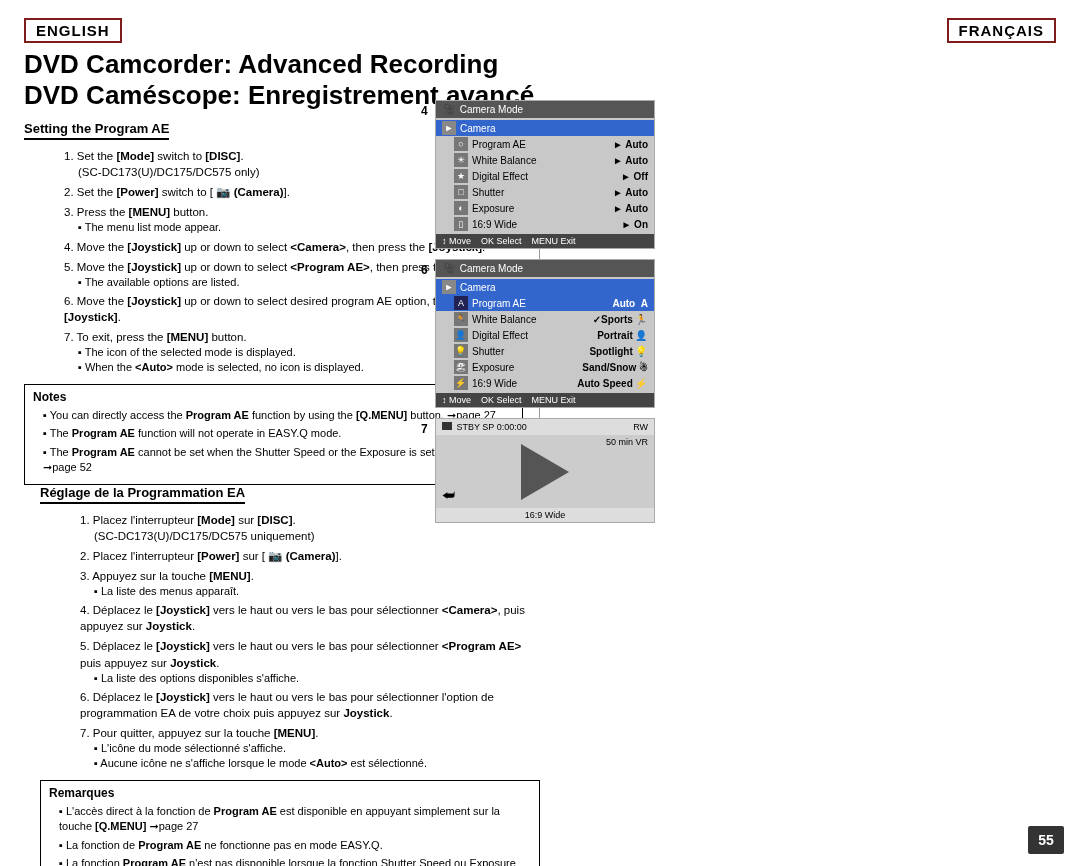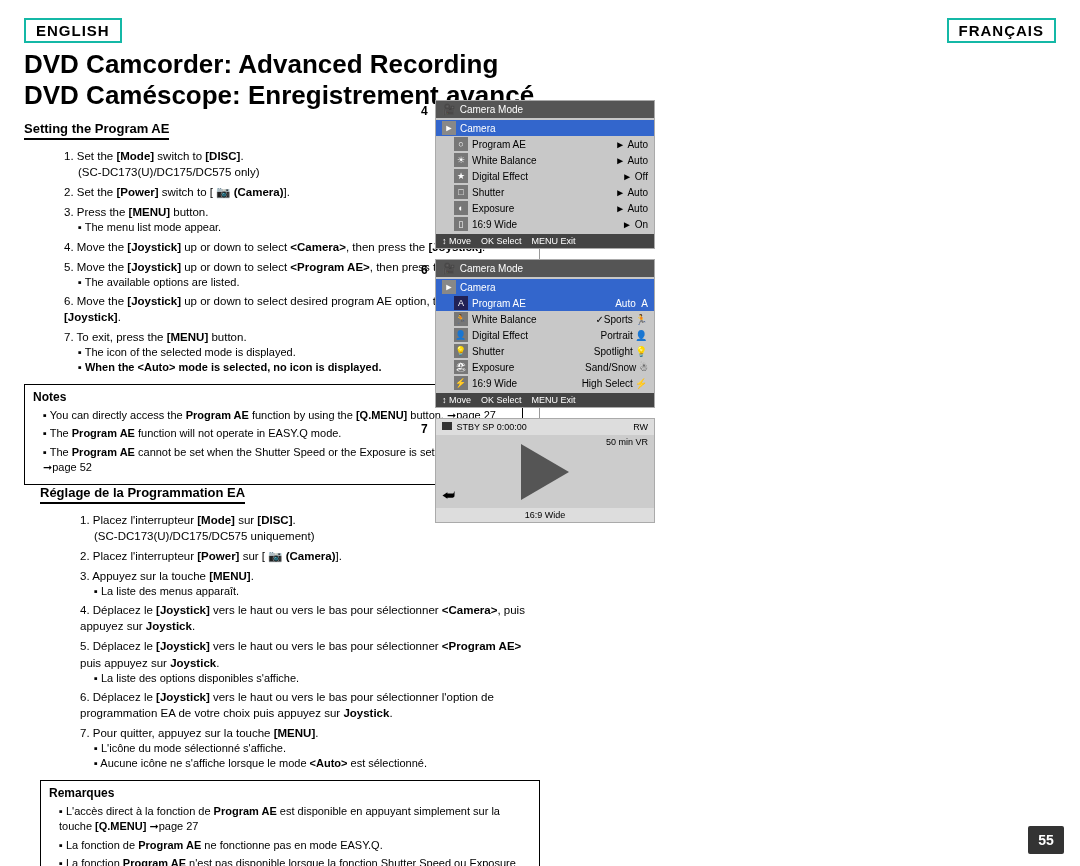--- a/index.html
+++ b/index.html
@@ -24,21 +24,21 @@
 
     
     .header-row {
       display: flex;
       justify-content: space-between;
       align-items: flex-start;
       margin-bottom: 6px;
     }
 
     .lang-badge {
-      border: 2px solid #14b8a6;
+      border: 2px solid #7f1d1d;
       padding: 2px 10px;
       font-size: 15px;
       font-weight: bold;
       letter-spacing: 1px;
       display: inline-block;
     }
 
     .title-row {
       display: flex;
       align-items: baseline;
@@ -194,20 +194,21 @@
 
     .osd-label {
       flex: 1;
       font-size: 10px;
     }
 
     .osd-value {
       font-size: 10px;
       display: flex;
       align-items: center;
+      font-weight: bold;
     }
 
     .osd-bottom-bar {
       background: #444;
       color: #fff;
       font-size: 9px;
       padding: 2px 6px;
       display: flex;
       gap: 10px;
     }
@@ -267,21 +268,21 @@
         <li>
           5. Move the <b>[Joystick]</b> up or down to select <b>&lt;Program AE&gt;</b>, then press the <b>[Joystick]</b>.<br>
           <span class="sub-bullet" style="padding-left:14px;">The available options are listed.</span>
         </li>
         <li>
           6. Move the <b>[Joystick]</b> up or down to select desired program AE option, then press the <b>[Joystick]</b>.
         </li>
         <li>
           7. To exit, press the <b>[MENU]</b> button.<br>
           <span class="sub-bullet" style="padding-left:14px;">The icon of the selected mode is displayed.</span>
-          <span class="sub-bullet" style="padding-left:14px;font-weight:bold;">When the <b>&lt;Auto&gt;</b> mode is selected, no icon is displayed.</span>
+          <span class="sub-bullet" style="padding-left:14px;">When the <b>&lt;Auto&gt;</b> mode is selected, no icon is displayed.</span>
         </li>
       </ol>
 
       <div class="notes-box">
         <div class="notes-title">Notes</div>
         <ul>
           <li>You can directly access the <b>Program AE</b> function by using the <b>[Q.MENU]</b> button. ➞page 27</li>
           <li>The <b>Program AE</b> function will not operate in EASY.Q mode.</li>
           <li>The <b>Program AE</b> cannot be set when the Shutter Speed or the Exposure is set to manual. ➞page 52</li>
         </ul>
@@ -419,21 +420,21 @@
             <span class="osd-value">Spotlight 💡</span>
           </div>
           <div class="osd-row" style="padding-left:18px;">
             <span class="osd-icon" style="background:#777;">🏖</span>
             <span class="osd-label">Exposure</span>
             <span class="osd-value">Sand/Snow ☃</span>
           </div>
           <div class="osd-row" style="padding-left:18px;">
             <span class="osd-icon" style="background:#777;">⚡</span>
             <span class="osd-label">16:9 Wide</span>
-            <span class="osd-value">High Select ⚡</span>
+            <span class="osd-value">Auto Speed ⚡</span>
           </div>
         </div>
         <div class="osd-bottom-bar">
           <span>↕ Move</span>
           <span>OK Select</span>
           <span>MENU Exit</span>
         </div>
       </div>
     </div>
 

